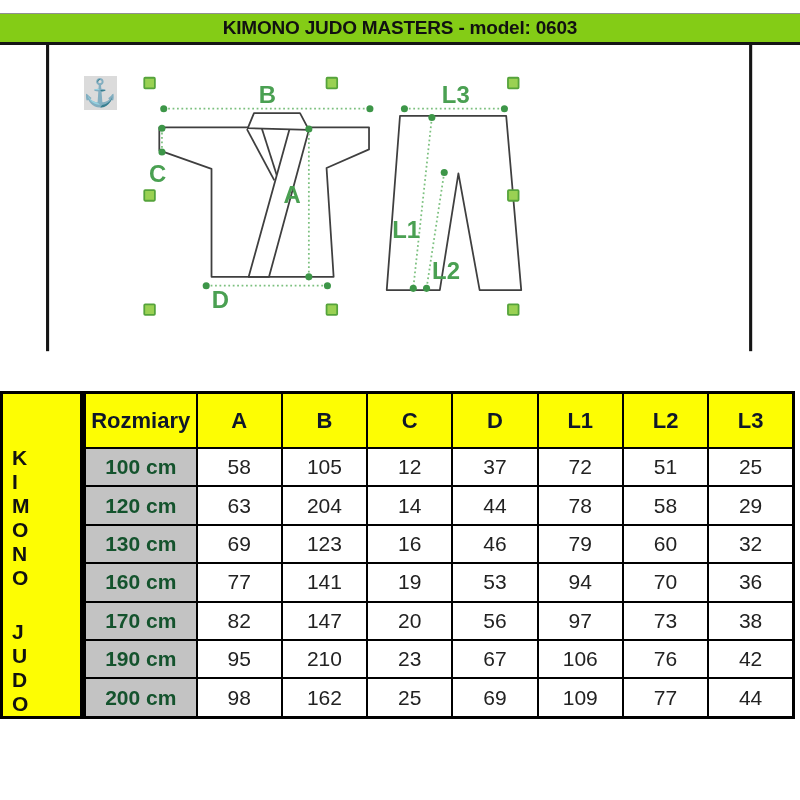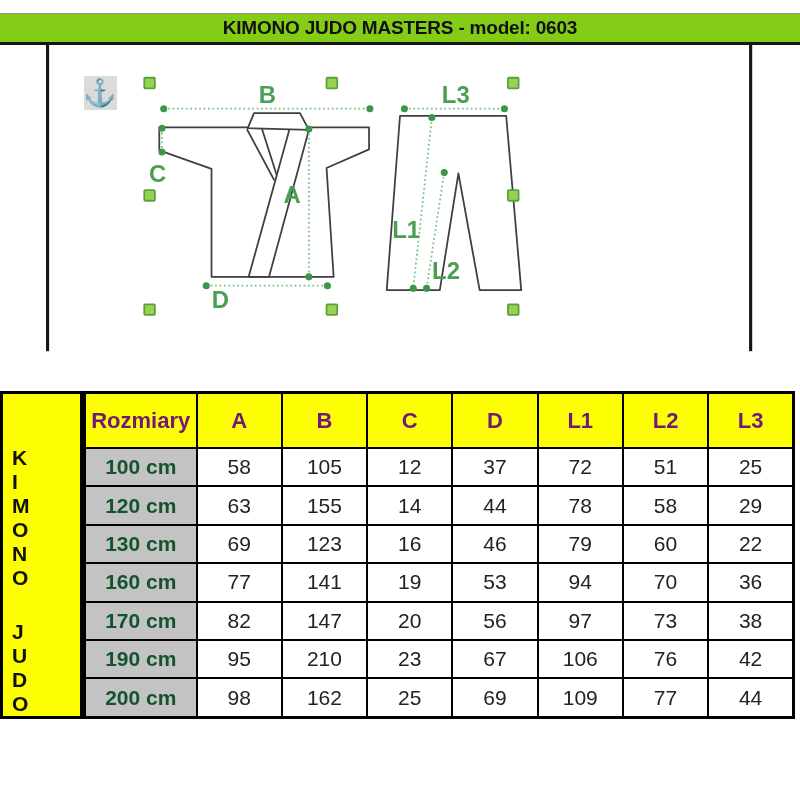--- a/index.html
+++ b/index.html
@@ -20,21 +20,21 @@
 
   
   .table-section{position:absolute;top:391px;left:0;width:796px;display:flex;align-items:stretch;}
   .side-col{width:83px;box-sizing:border-box;background:#fdfd03;border:3px solid #000;
     border-right-width:3px;padding-top:52px;}
   .letter{height:24px;line-height:24px;margin-left:9px;font-size:21px;font-weight:bold;color:#111;}
   .letter-gap{height:30px;}
   table.size-table{border-collapse:collapse;table-layout:fixed;width:712px;border:3px solid #000;}
   table.size-table col.c-size{width:112px;}
   table.size-table th{background:#fdfd03;border:2px solid #000;height:51px;
-    font-size:22px;font-weight:bold;color:#701a75;text-align:center;}
+    font-size:22px;font-weight:bold;color:#0f172a;text-align:center;}
   table.size-table td{border:2px solid #000;height:28px;text-align:center;vertical-align:middle;}
   td.size-cell{background:#c3c3c3;font-weight:bold;font-size:21px;color:#14532d;}
   td.value-cell{background:#fff;font-size:21px;color:#222;font-weight:normal;}
 
   
   .outline{fill:#fff;stroke:#3f3f3f;stroke-width:2;stroke-linejoin:round;}
   .lapel-line{fill:none;stroke:#3f3f3f;stroke-width:2;}
   .mline{fill:none;stroke:#7cc07f;stroke-width:2;stroke-dasharray:2 3;}
   .mdot{fill:#3d9648;}
   .mlabel{fill:#4aa052;font-weight:bold;font-size:27px;font-family:"Liberation Sans",sans-serif;text-anchor:middle;}
@@ -166,36 +166,36 @@
             <td class="value-cell">105</td>
             <td class="value-cell">12</td>
             <td class="value-cell">37</td>
             <td class="value-cell">72</td>
             <td class="value-cell">51</td>
             <td class="value-cell">25</td>
           </tr>
           <tr>
             <td class="size-cell">120 cm</td>
             <td class="value-cell">63</td>
-            <td class="value-cell">155</td>
+            <td class="value-cell">204</td>
             <td class="value-cell">14</td>
             <td class="value-cell">44</td>
             <td class="value-cell">78</td>
             <td class="value-cell">58</td>
             <td class="value-cell">29</td>
           </tr>
           <tr>
             <td class="size-cell">130 cm</td>
             <td class="value-cell">69</td>
             <td class="value-cell">123</td>
             <td class="value-cell">16</td>
             <td class="value-cell">46</td>
             <td class="value-cell">79</td>
             <td class="value-cell">60</td>
-            <td class="value-cell">22</td>
+            <td class="value-cell">32</td>
           </tr>
           <tr>
             <td class="size-cell">160 cm</td>
             <td class="value-cell">77</td>
             <td class="value-cell">141</td>
             <td class="value-cell">19</td>
             <td class="value-cell">53</td>
             <td class="value-cell">94</td>
             <td class="value-cell">70</td>
             <td class="value-cell">36</td>

